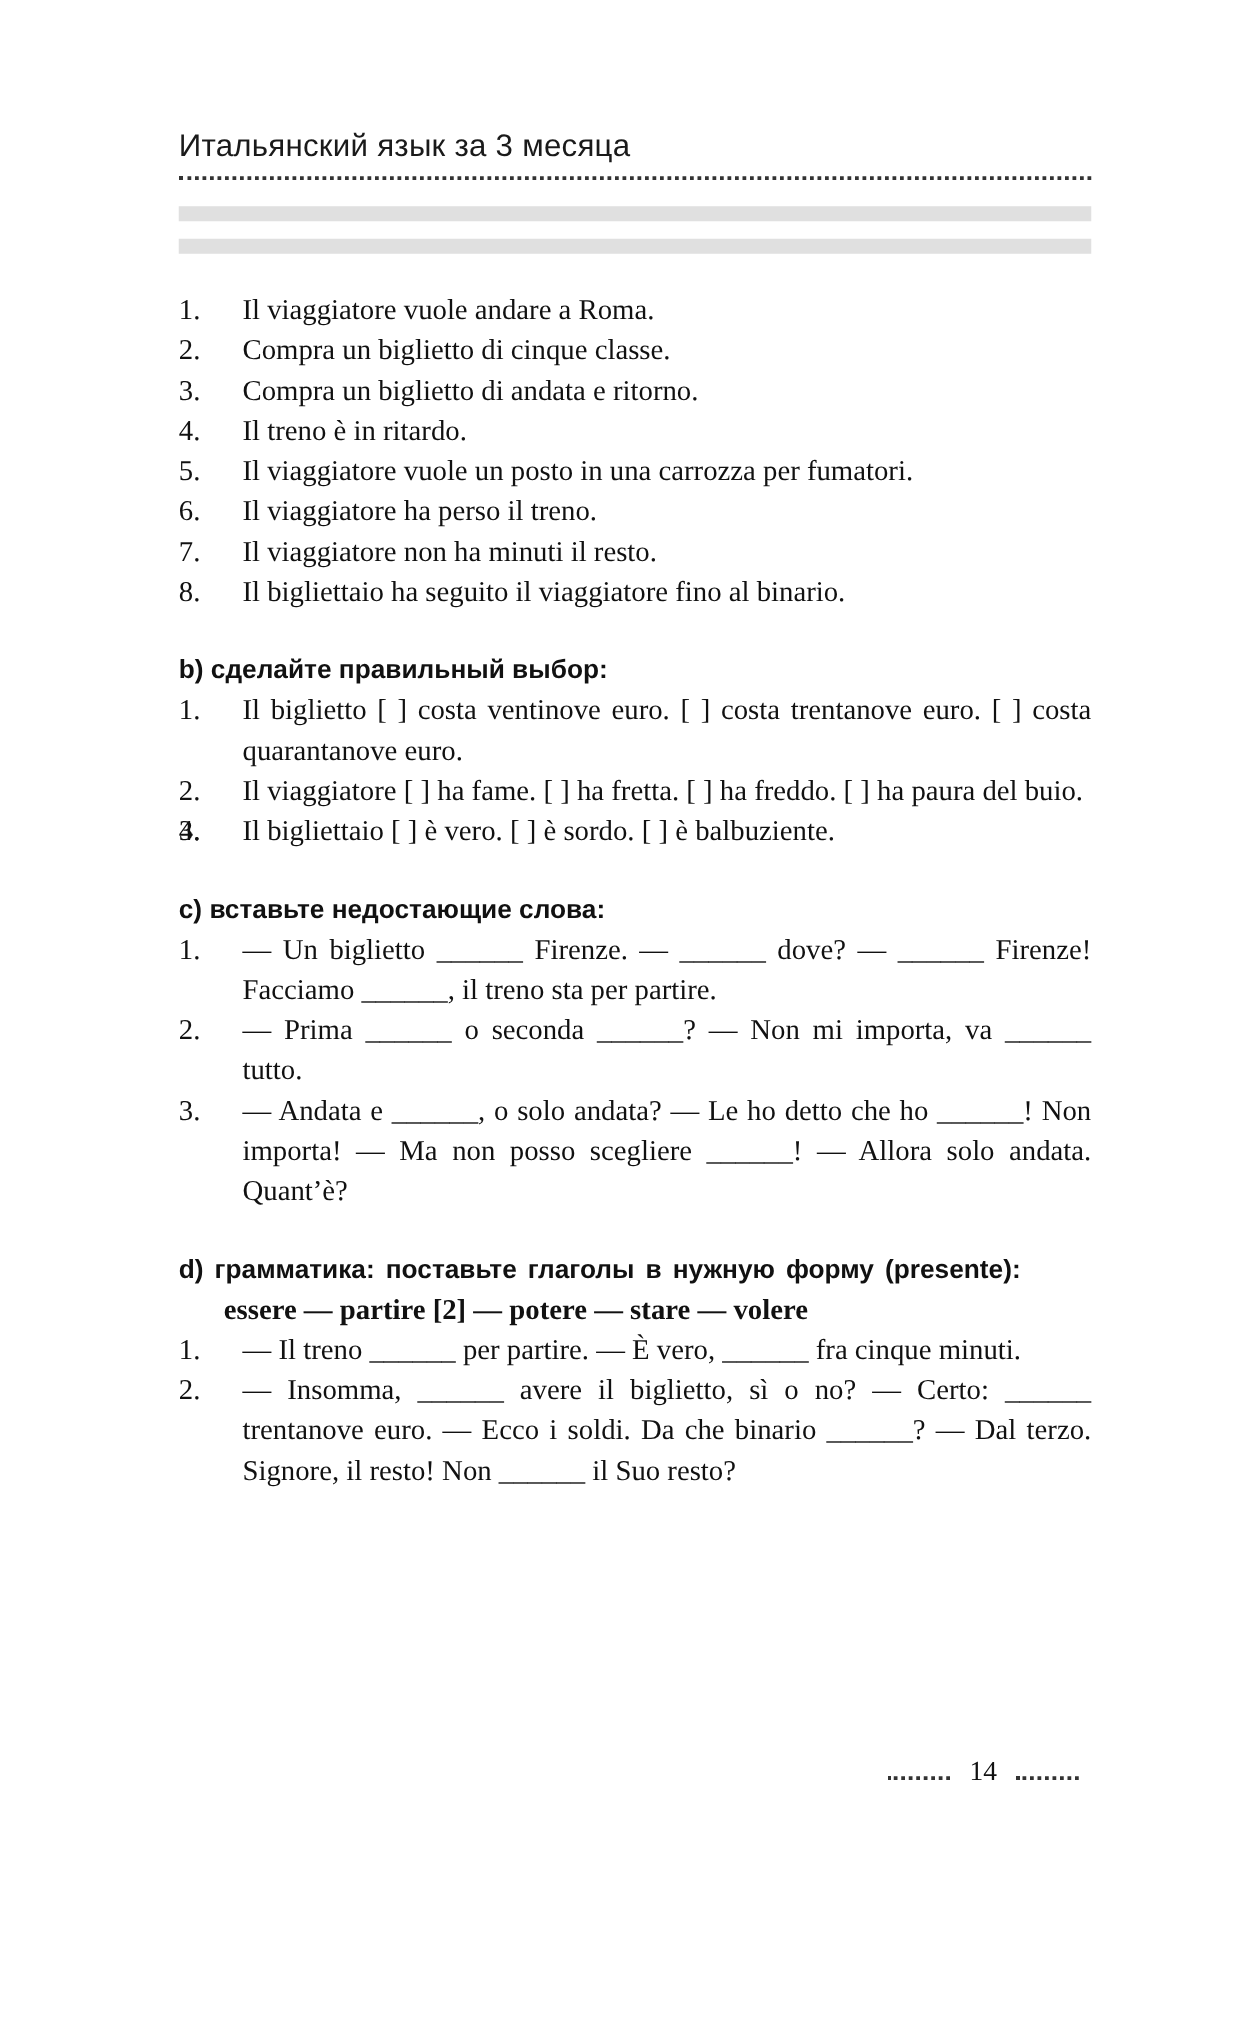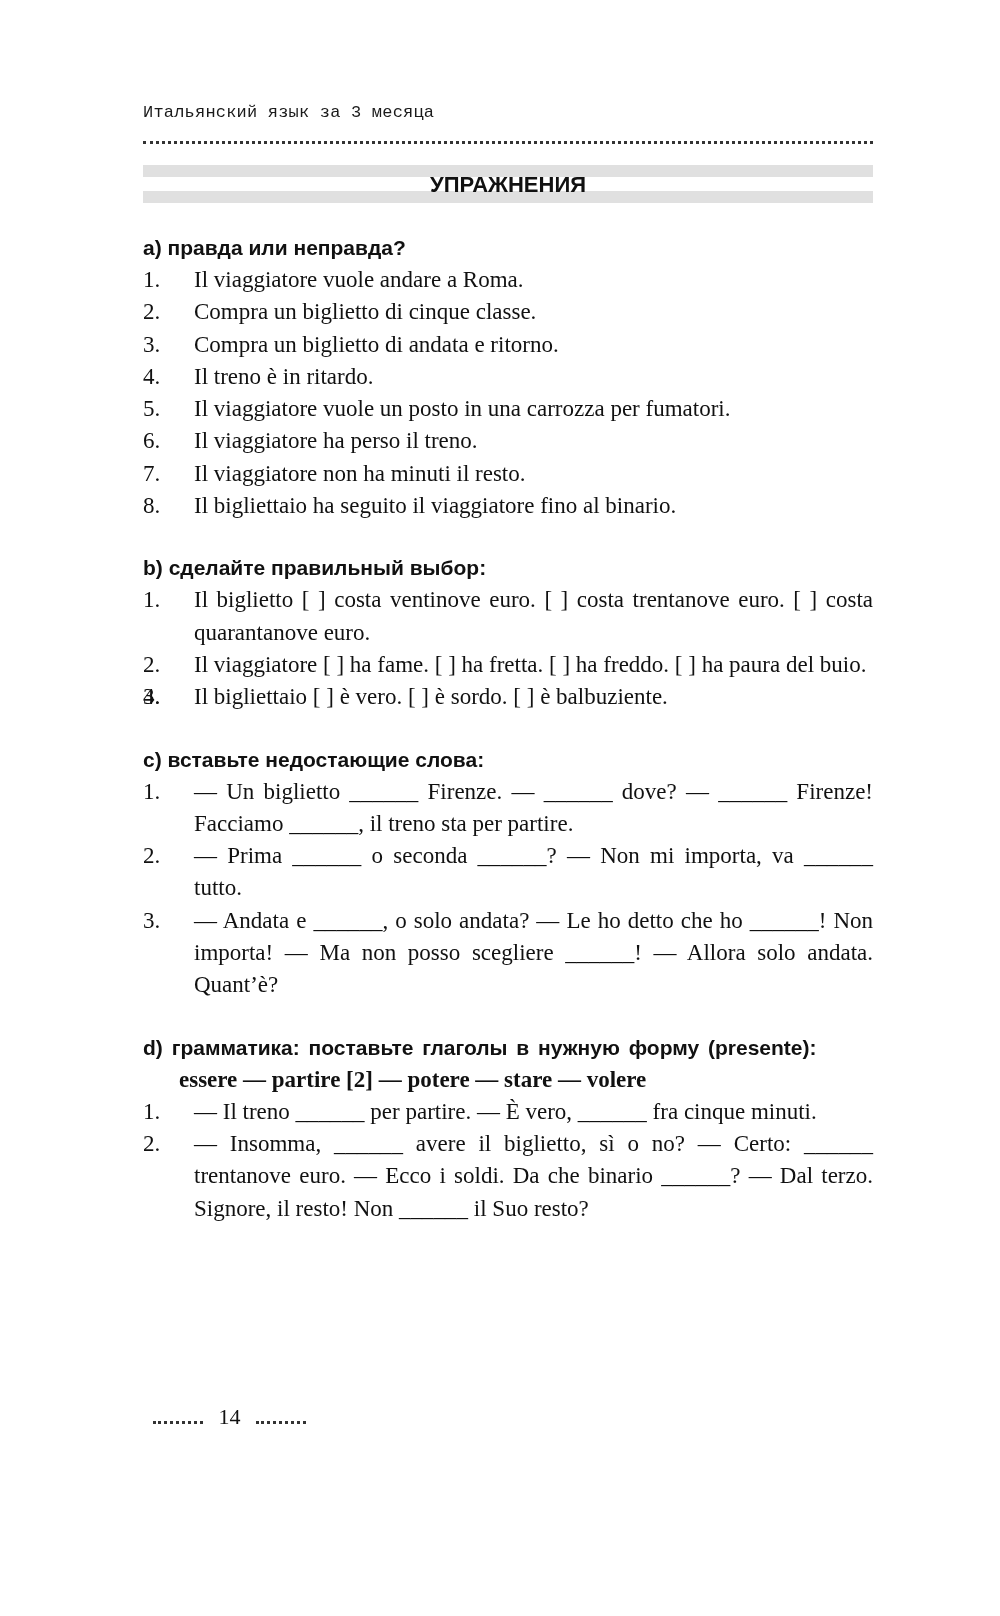--- a/index.html
+++ b/index.html
@@ -1,20 +1,20 @@
 <!DOCTYPE html>
 <html><head>
   <meta charset="utf-8">
   <style>
     html, body { margin: 0; padding: 0; background: #ffffff; }
     body { width: 1000px; height: 1616px; position: relative; overflow: hidden; color: #111; }
     .page { position: absolute; left: 143px; top: 0; width: 730px; }
     .running-head {
       position: absolute; top: 103px; left: 0;
-      font-family: Liberation Mono, monospace; font-size: 17px; letter-spacing: 0.2px;
+      font-family: Liberation Sans, sans-serif; font-size: 25px; letter-spacing: 0.2px;
       color: #1a1a1a;
     }
     .dotted-rule {
       position: absolute; top: 141px; left: 0; width: 730px; height: 0;
       border-top: 3px dotted #333;
     }
     .section-banner { position: absolute; top: 165px; left: 0; width: 730px; height: 38px; }
     .banner-stripe { position: absolute; left: 0; width: 730px; height: 12px; background: #e0e0e0; }
     .banner-stripe.top { top: 0; }
     .banner-stripe.bottom { top: 26px; }
@@ -28,42 +28,40 @@
       font-family: "Liberation Sans", sans-serif; font-weight: bold; font-size: 21px;
       line-height: 32px; margin: 0; color: #111;
     }
     .ex-title.justify { text-align: justify; text-align-last: left; word-spacing: 3px; }
     .exercise { margin-bottom: 30px; }
     .item { position: relative; padding-left: 51px; font-family: "Liberation Serif", serif; font-size: 23px; line-height: 32.3px; color: #111; }
     .item.justify { text-align: justify; }
     .num { position: absolute; left: 0; top: 0; }
     .verbs { font-family: "Liberation Serif", serif; font-size: 23px; line-height: 32px; padding-left: 36px; color: #111; font-weight: bold; }
     .footer {
-      position: absolute; top: 1404px; left: 0; width: 730px; text-align: left;
+      position: absolute; top: 1404px; left: 0; width: 730px; text-align: right;
       font-family: "Liberation Serif", serif; font-size: 22px; color: #111;
     }
     .footer-dots { display: inline-block; width: 50px; border-top: 3px dotted #333; vertical-align: middle; margin: 0 10px; position: relative; top: 4px; }
   </style>
 </head>
 <body>
 
 <div class="page">
   <div class="running-head">Итальянский язык за 3 месяца</div>
   <div class="dotted-rule"></div>
 
   <div class="section-banner">
     <div class="banner-stripe top"></div>
     <div class="banner-stripe bottom"></div>
-    <div class="banner-title">УПРАЖНЕНИЯ</div>
   </div>
 
   <div class="content">
 
     <div class="exercise">
-      <p class="ex-title">a) правда или неправда?</p>
       <div class="item"><span class="num">1.</span><span>Il viaggiatore vuole andare a Roma.</span></div>
       <div class="item"><span class="num">2.</span><span>Compra un biglietto di cinque classe.</span></div>
       <div class="item"><span class="num">3.</span><span>Compra un biglietto di andata e ritorno.</span></div>
       <div class="item"><span class="num">4.</span><span>Il treno è in ritardo.</span></div>
       <div class="item"><span class="num">5.</span><span>Il viaggiatore vuole un posto in una carrozza per fumatori.</span></div>
       <div class="item"><span class="num">6.</span><span>Il viaggiatore ha perso il treno.</span></div>
       <div class="item"><span class="num">7.</span><span>Il viaggiatore non ha minuti il resto.</span></div>
       <div class="item"><span class="num">8.</span><span>Il bigliettaio ha seguito il viaggiatore fino al binario.</span></div>
     </div>
 

